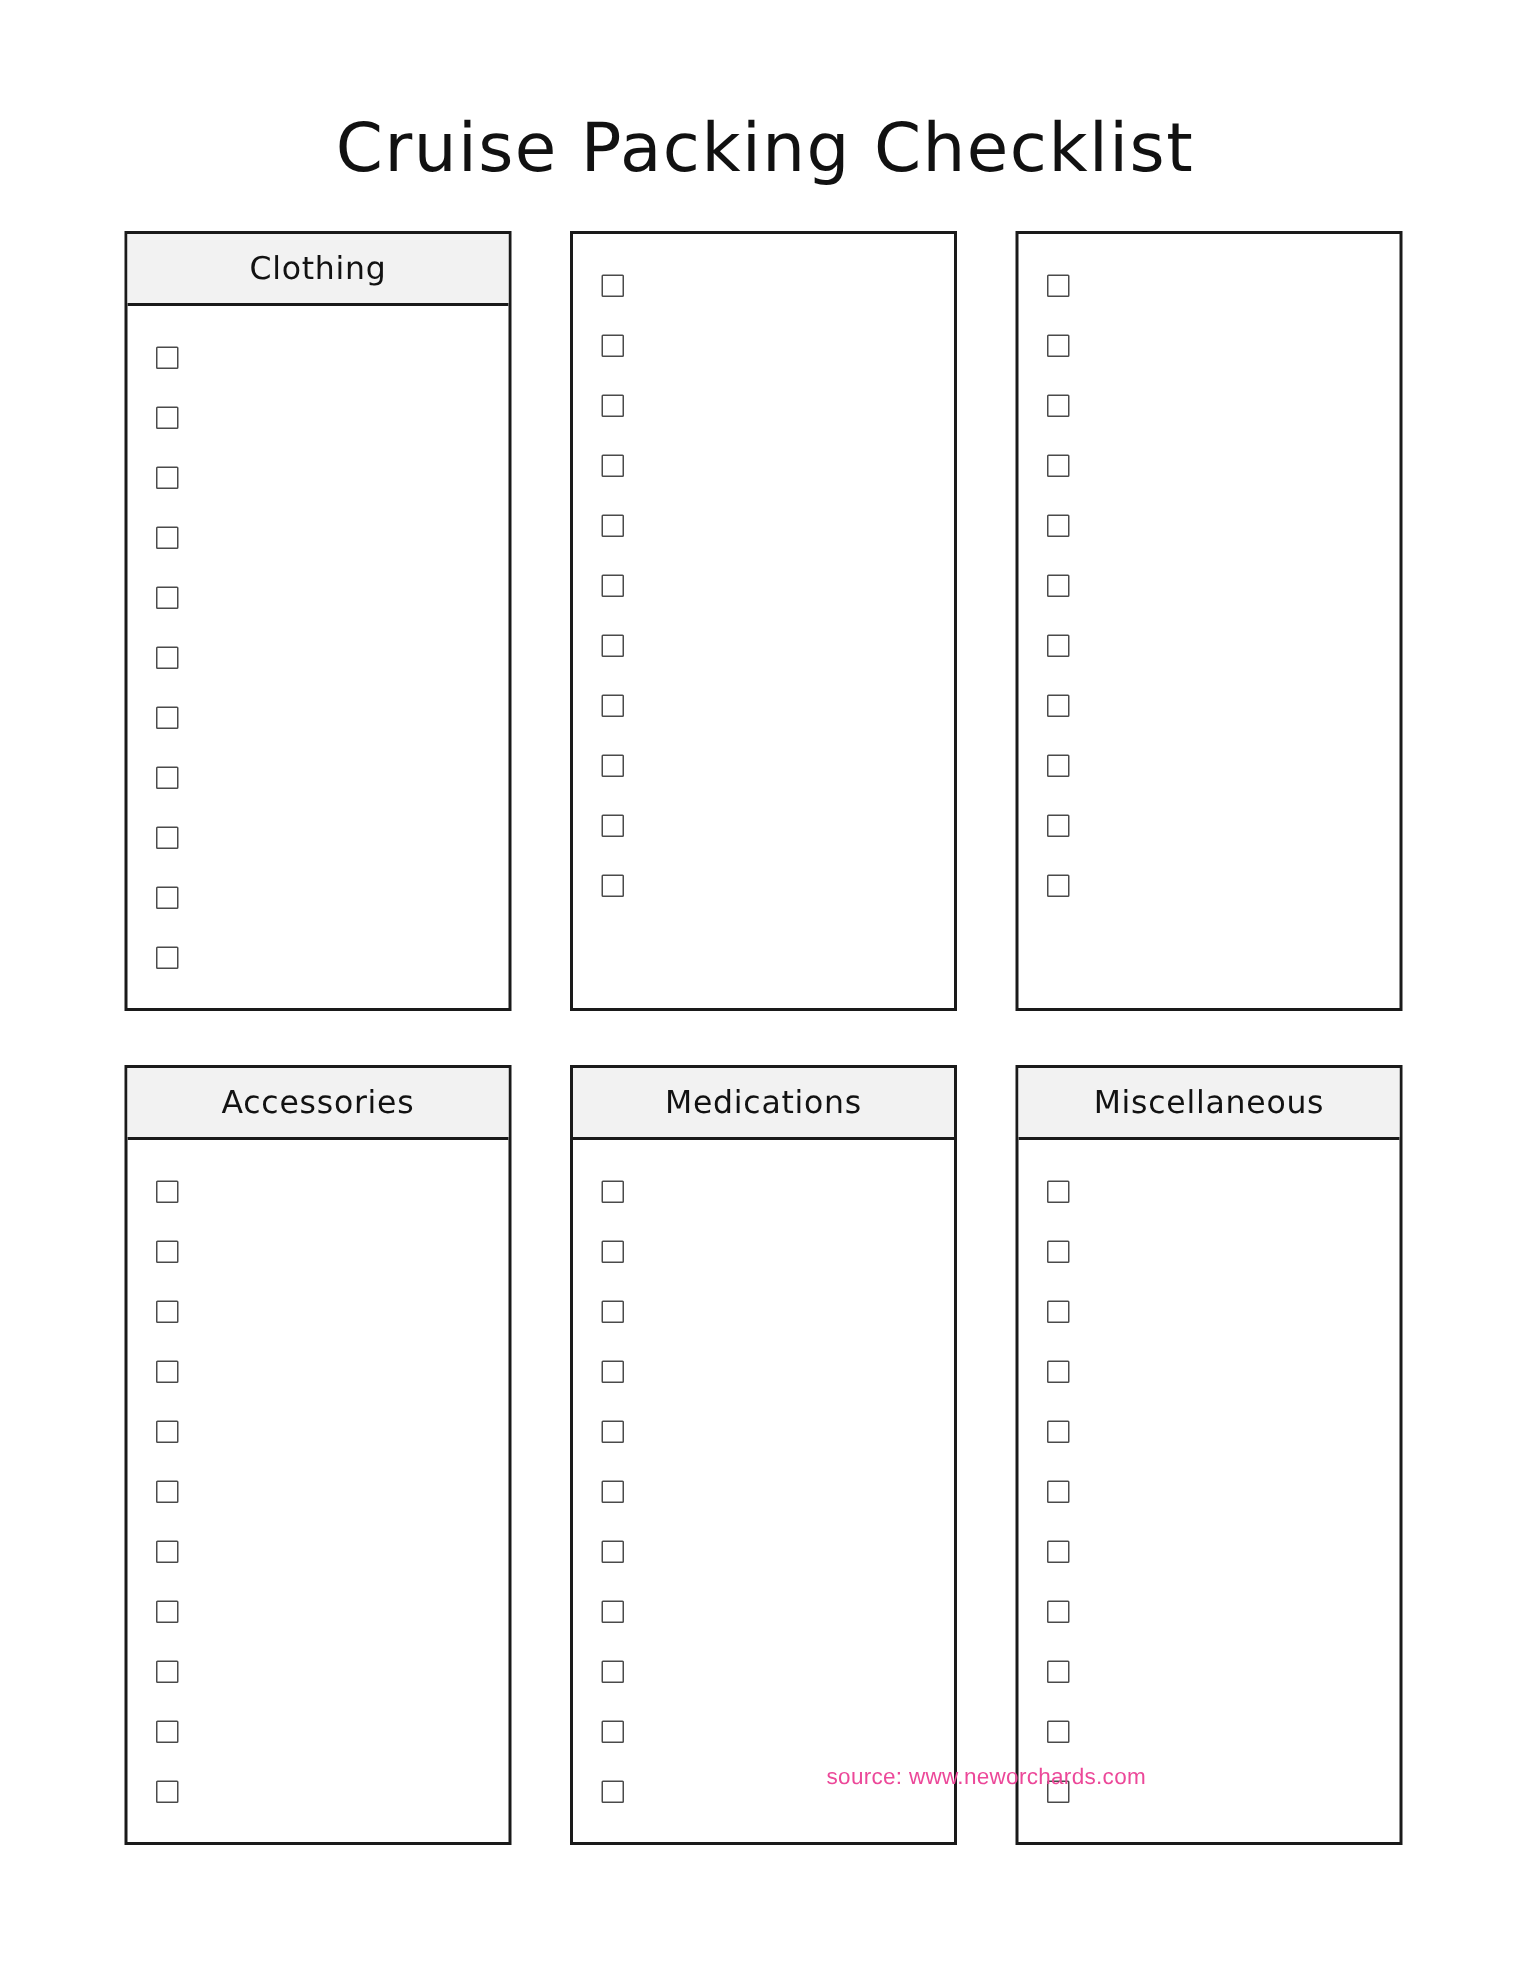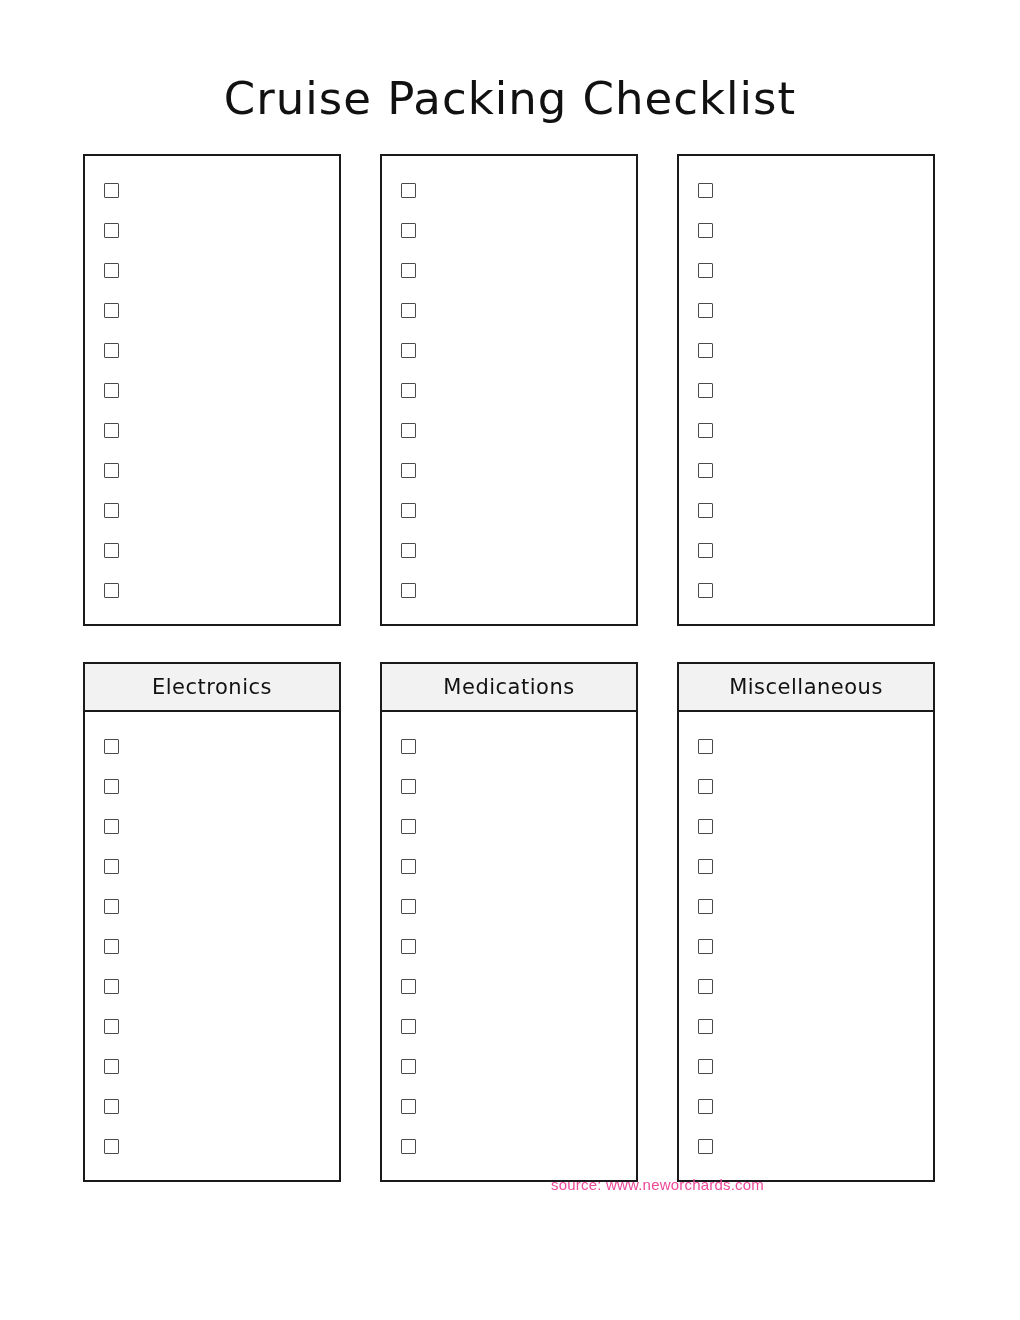--- a/index.html
+++ b/index.html
@@ -106,20 +106,23 @@
 
 <div class="page">
 
   <div class="page-title">Cruise Packing Checklist</div>
 
   <div class="grid">
 
     <div class="row">
 
       <div class="card">
+        <div class="card-header">
+          <span class="card-header-text">Clothing</span>
+        </div>
         <div class="card-body">
           <div class="check-row">
               <span class="checkbox"></span>
               <span class="check-line"></span>
             </div>
           <div class="check-row">
               <span class="checkbox"></span>
               <span class="check-line"></span>
             </div>
           <div class="check-row">
@@ -258,21 +261,21 @@
             </div>
         </div>
       </div>
 
     </div>
 
     <div class="row">
 
       <div class="card">
         <div class="card-header">
-          <span class="card-header-text">Electronics</span>
+          <span class="card-header-text">Accessories</span>
         </div>
         <div class="card-body">
           <div class="check-row">
               <span class="checkbox"></span>
               <span class="check-line"></span>
             </div>
           <div class="check-row">
               <span class="checkbox"></span>
               <span class="check-line"></span>
             </div>

